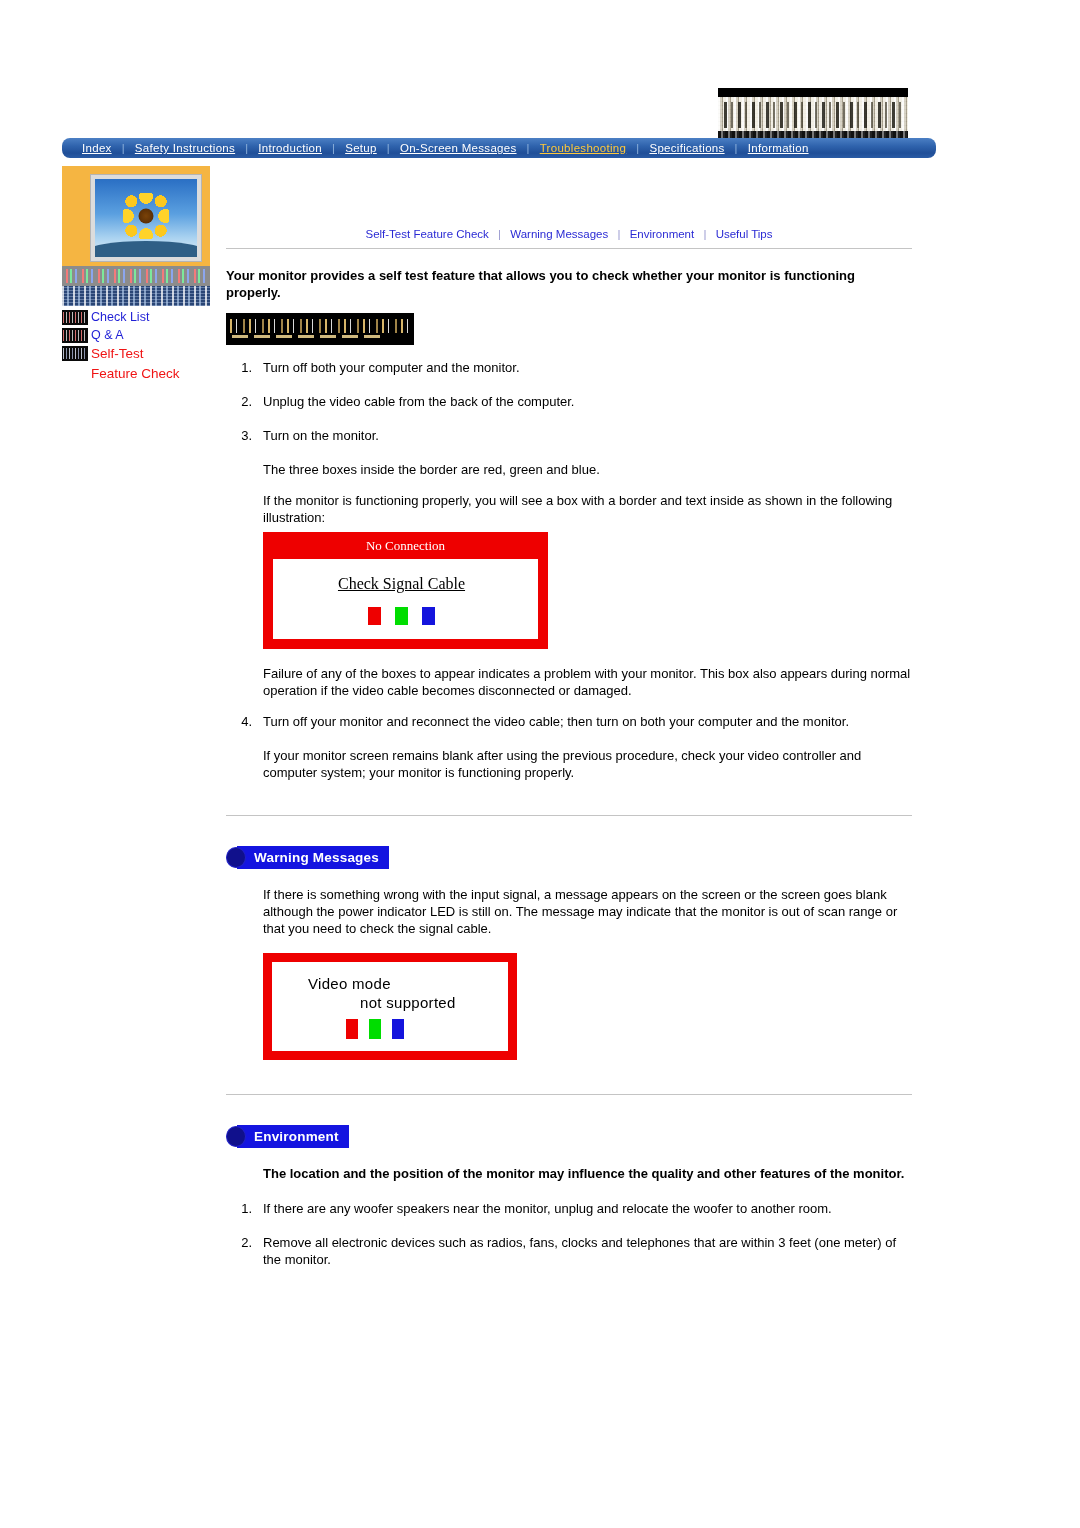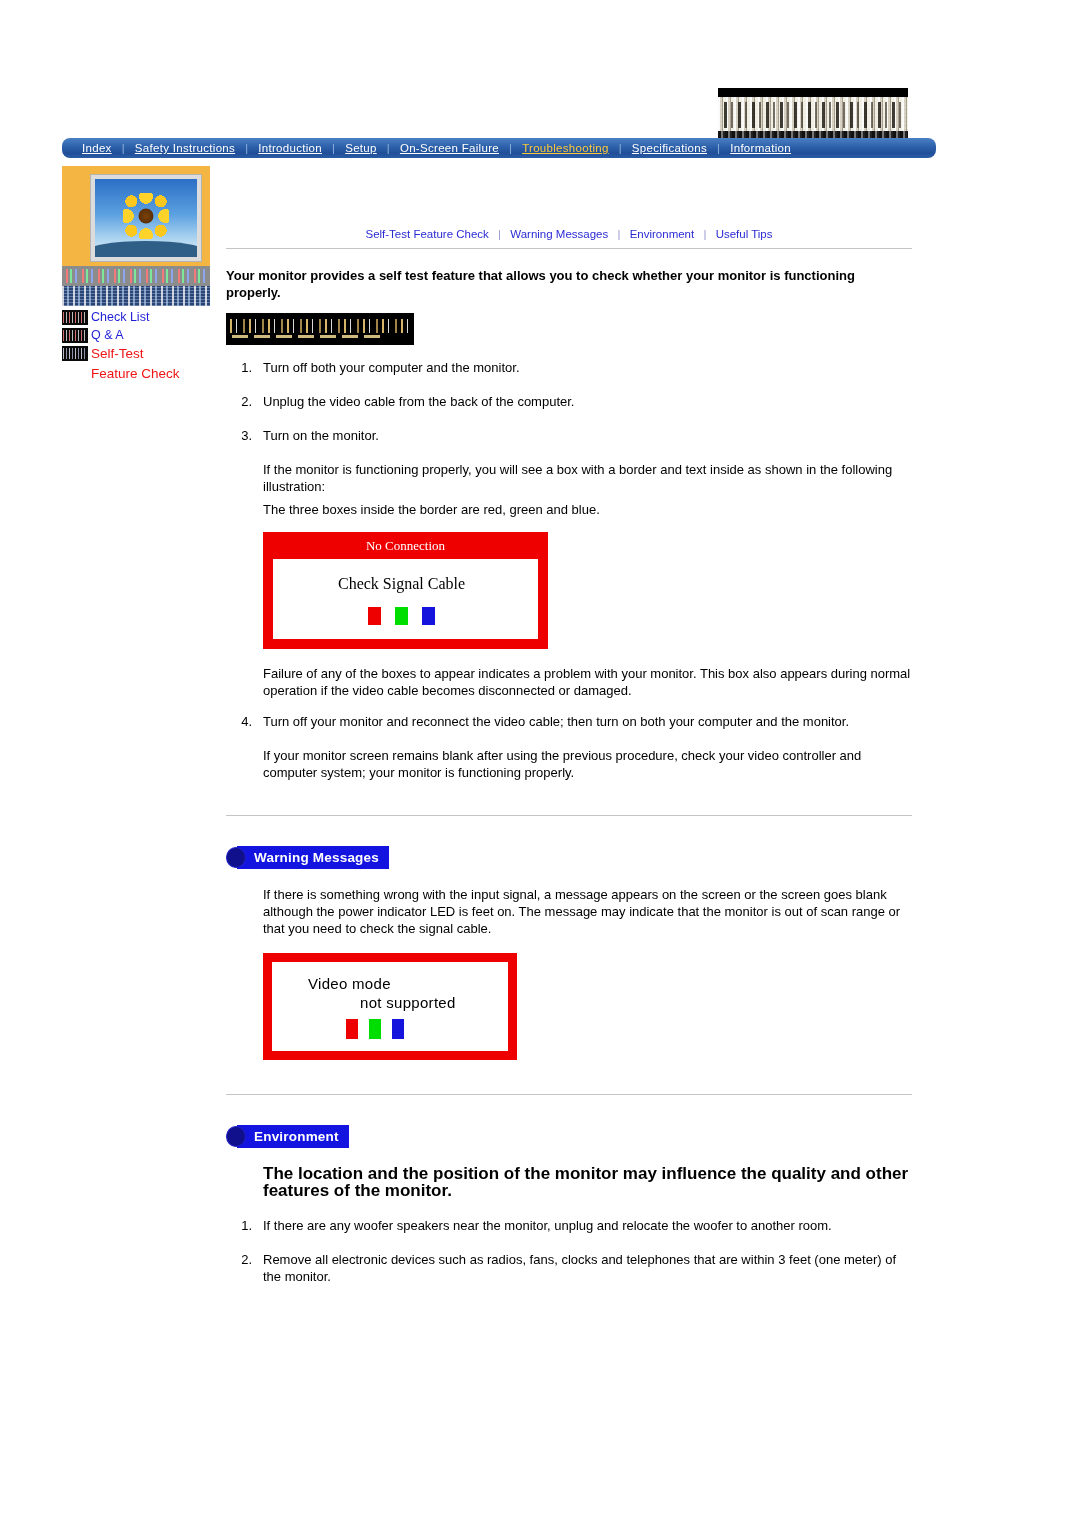--- a/index.html
+++ b/index.html
@@ -308,20 +308,21 @@
     color: #ffffff;
     font-family: "Liberation Serif", serif;
     font-size: 13px;
     text-align: center;
     padding-bottom: 5px;
   }
   .illus-a .pane {
     background: #ffffff;
     padding: 16px 8px 14px 0;
     text-align: center;
+    text-decoration: underline;
   }
   .illus-a .msg {
     font-family: "Liberation Serif", serif;
     font-size: 16px;
     color: #000;
     margin-bottom: 14px;
   }
   .swatches { display: flex; justify-content: center; gap: 14px; }
   .sw { width: 13px; height: 18px; }
   .sw.r { background: #ee0000; }
@@ -389,21 +390,21 @@
     font-weight: bold;
     letter-spacing: .2px;
   }
 
   .body-text {
     font-size: 13px;
     line-height: 17px;
     margin: 0 0 16px 37px;
   }
   .bold-lead {
-    font-size: 17px;
+    font-size: 13px;
     font-weight: bold;
     line-height: 17px;
     margin: 0 0 18px 0;
   }
 </style>
 </head>
 <body>
 
 <div class="banner-img">
   <div class="b-top"></div>
@@ -414,21 +415,21 @@
 <div class="navbar">
   <div class="nav-spacer"></div>
   <a class="nav-item" href="#">Index</a>
   <span class="nav-sep">|</span>
   <a class="nav-item" href="#">Safety Instructions</a>
   <span class="nav-sep">|</span>
   <a class="nav-item" href="#">Introduction</a>
   <span class="nav-sep">|</span>
   <a class="nav-item" href="#">Setup</a>
   <span class="nav-sep">|</span>
-  <a class="nav-item" href="#">On-Screen Failure</a>
+  <a class="nav-item" href="#">On-Screen Messages</a>
   <span class="nav-sep">|</span>
   <a class="nav-item active" href="#">Troubleshooting</a>
   <span class="nav-sep">|</span>
   <a class="nav-item" href="#">Specifications</a>
   <span class="nav-sep">|</span>
   <a class="nav-item" href="#">Information</a>
 </div>
 
 <div class="sidebar">
 
@@ -494,22 +495,22 @@
     <li class="step">
       <span class="step-num">2.</span>
       <span class="step-body">Unplug the video cable from the back of the computer.</span>
     </li>
     <li class="step">
       <span class="step-num">3.</span>
       <span class="step-body">Turn on the monitor.</span>
     </li>
   </ul>
 
+  <p class="para">The three boxes inside the border are red, green and blue.</p>
   <p class="para tight">If the monitor is functioning properly, you will see a box with a border and text inside as shown in the following illustration:</p>
-  <p class="para">The three boxes inside the border are red, green and blue.</p>
 
   <div class="illus-a">
     <div class="title">No Connection</div>
     <div class="pane">
       <div class="msg">Check Signal Cable</div>
       <div class="swatches">
         <span class="sw r"></span>
         <span class="sw g"></span>
         <span class="sw b"></span>
       </div>
@@ -529,21 +530,21 @@
 
   <hr class="hr mid">
 
   <div class="sect">
     <span class="dot"></span>
     <span class="bar">
       <span>Warning Messages</span>
     </span>
   </div>
 
-  <p class="body-text">If there is something wrong with the input signal, a message appears on the screen or the screen goes blank although the power indicator LED is feet on. The message may indicate that the monitor is out of scan range or that you need to check the signal cable.</p>
+  <p class="body-text">If there is something wrong with the input signal, a message appears on the screen or the screen goes blank although the power indicator LED is still on. The message may indicate that the monitor is out of scan range or that you need to check the signal cable.</p>
 
   <div class="illus-b">
     <div class="pane">
       <div class="l1">Video mode</div>
       <div class="l2">not  supported</div>
       <div class="swatches">
         <span class="sw r"></span>
         <span class="sw g"></span>
         <span class="sw b"></span>
       </div>

